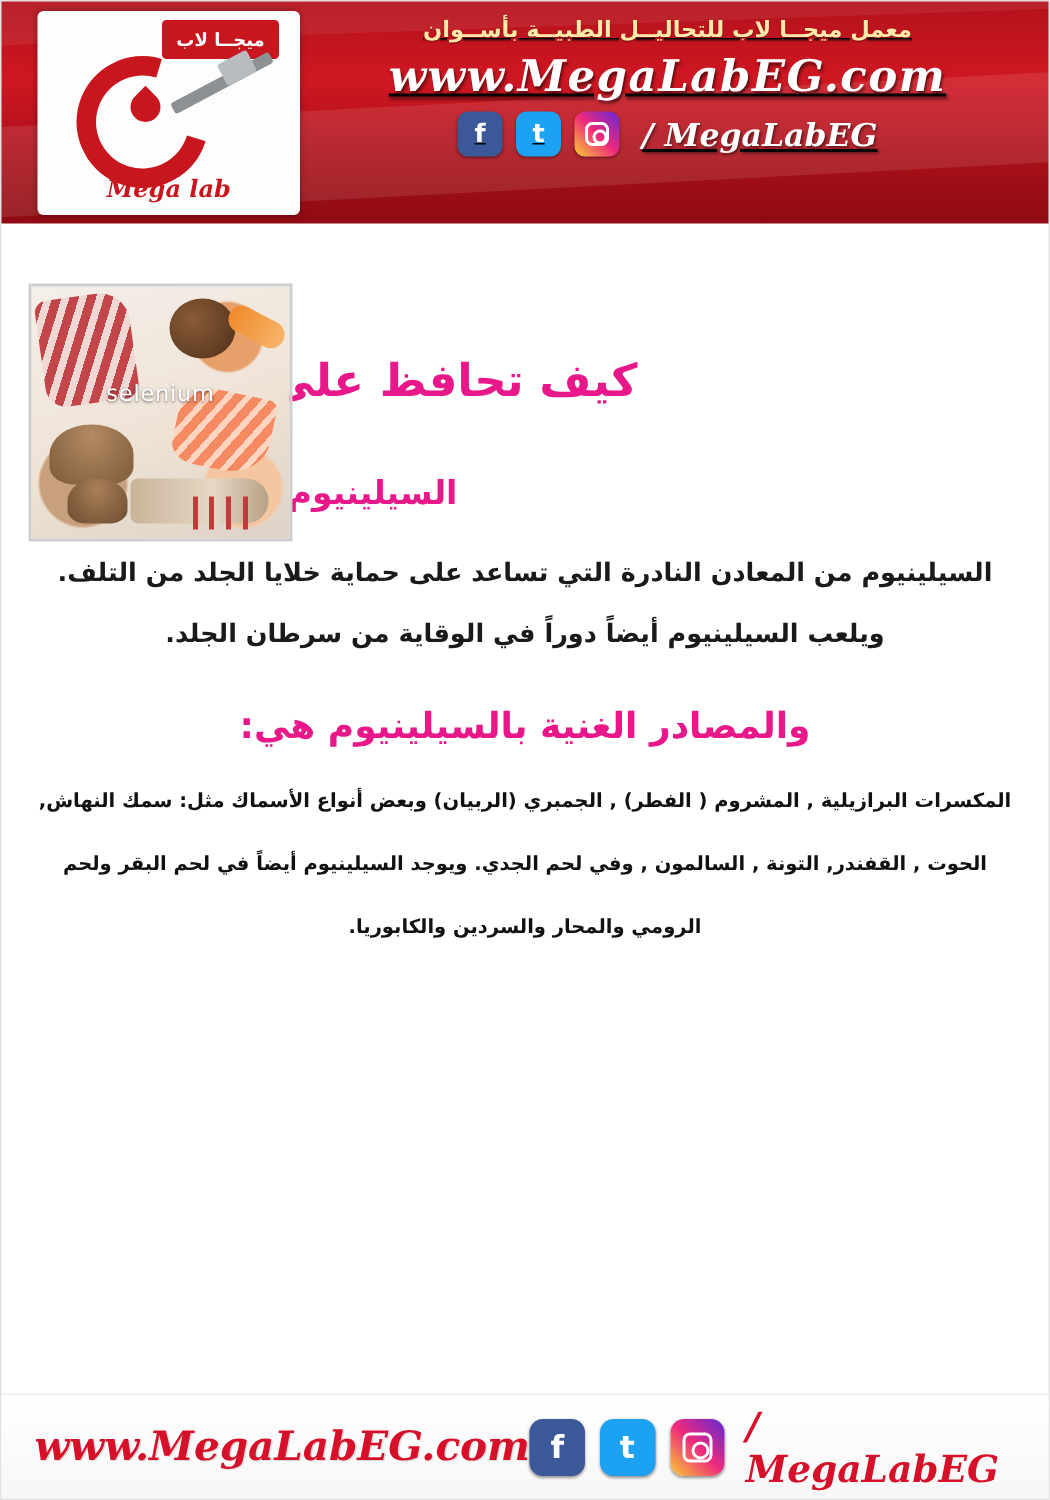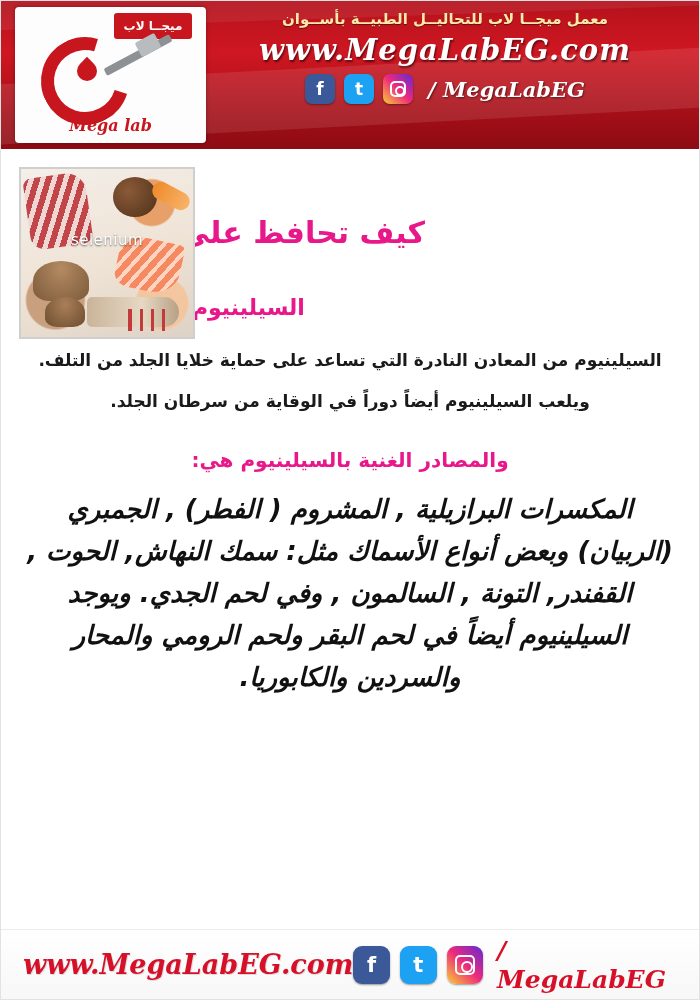--- a/index.html
+++ b/index.html
@@ -38,20 +38,21 @@
     width: 820px; height: 46px;
     background: rgba(255,255,255,0.07);
     transform: rotate(-2deg);
   }
   .header-text {
     position: absolute;
     top: 8px; right: 14px;
     width: 480px;
     text-align: center;
     z-index: 3;
+    text-decoration: underline;
   }
   .hdr-line {
     color: #ffe9a8;
     font-size: 15px;
     font-weight: bold;
     line-height: 20px;
     text-shadow: 0 1px 1px rgba(0,0,0,.45);
     letter-spacing: 0px;
   }
   .hdr-site {
@@ -103,22 +104,22 @@
     font-size: 21px;
     font-weight: bold;
     font-style: italic;
     text-shadow: 1px 1px 2px rgba(0,0,0,.5);
     margin-left: 6px;
   }
 
   
   .logo-box {
     position: absolute;
-    left: 14px; top: 6px;
-    width: 191px; height: 136px;
+    left: 24px; top: 6px;
+    width: 175px; height: 136px;
     background: #fdfdfd;
     border-radius: 4px;
     box-shadow: 0 0 4px rgba(0,0,0,.35);
     overflow: hidden;
     z-index: 4;
   }
   .logo-tube {
     position: absolute;
     right: 14px; top: 6px;
     width: 78px; height: 26px;
@@ -172,20 +173,21 @@
     font-weight: bold;
     font-style: italic;
     direction: ltr;
   }
 
   
   .content {
     position: relative;
     padding: 12px 18px 0 18px;
     height: 782px;
+    margin-top: 22px;
   }
   .food-img {
     position: absolute;
     left: 18px; top: 18px;
     width: 176px; height: 172px;
     border: 2px solid #cfcfcf;
     background:
       radial-gradient(circle at 22% 22%, #f2c9c2 0 14%, transparent 15%),
       radial-gradient(circle at 76% 20%, #e8a06a 0 12%, transparent 13%),
       radial-gradient(circle at 20% 78%, #c9a07d 0 15%, transparent 16%),
@@ -286,32 +288,31 @@
     color: #1a1a1a;
     font-size: 17px;
     font-weight: bold;
     line-height: 41px;
     padding: 0 6px;
   }
   .sources-head {
     margin-top: 26px;
     text-align: center;
     color: #e8178a;
-    font-size: 20px;
+    font-size: 24px;
     font-weight: bold;
   }
   .para2 {
     margin-top: 16px;
     text-align: center;
     color: #111111;
-    font-size: 26px;
+    font-size: 13px;
     font-weight: bold;
     line-height: 42px;
     padding: 0 4px;
-    font-style: italic;
   }
 
   
   .footer {
     position: absolute;
     left: 0; right: 0; bottom: 0;
     height: 70px;
     background: linear-gradient(180deg, #ffffff 0%, #f7f7f7 100%);
     border-top: 1px solid #ececec;
     display: flex;

